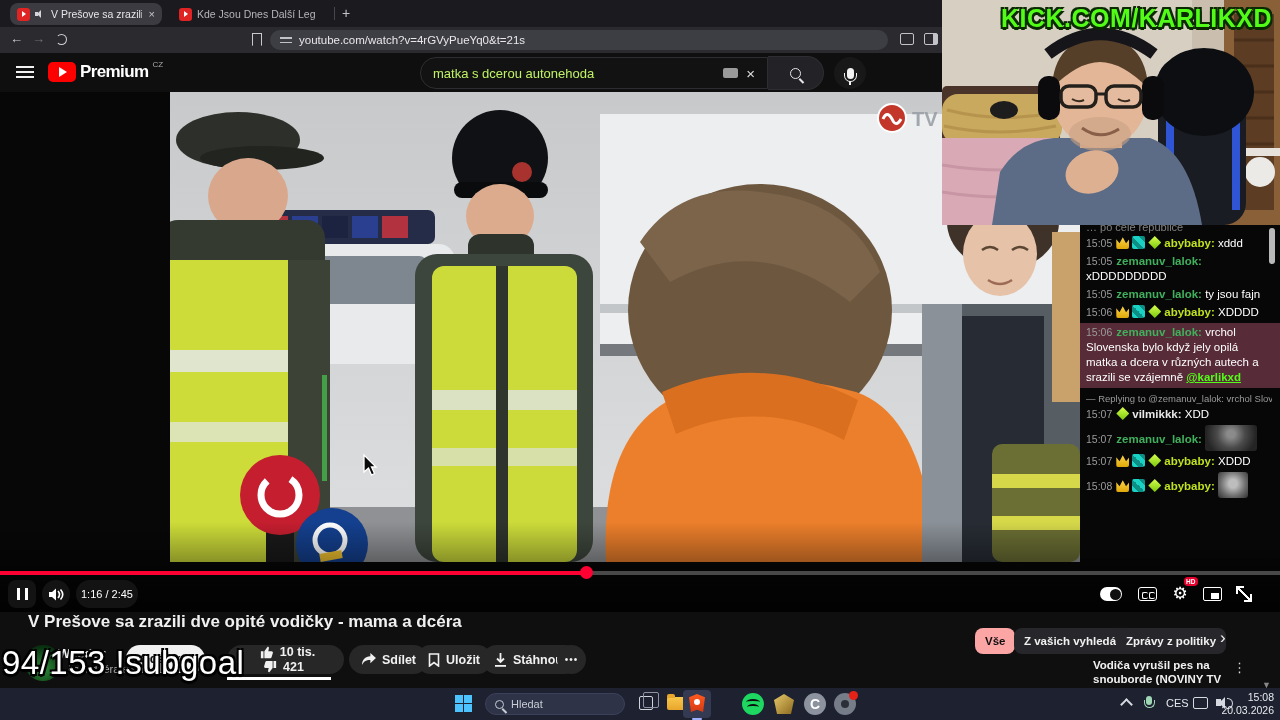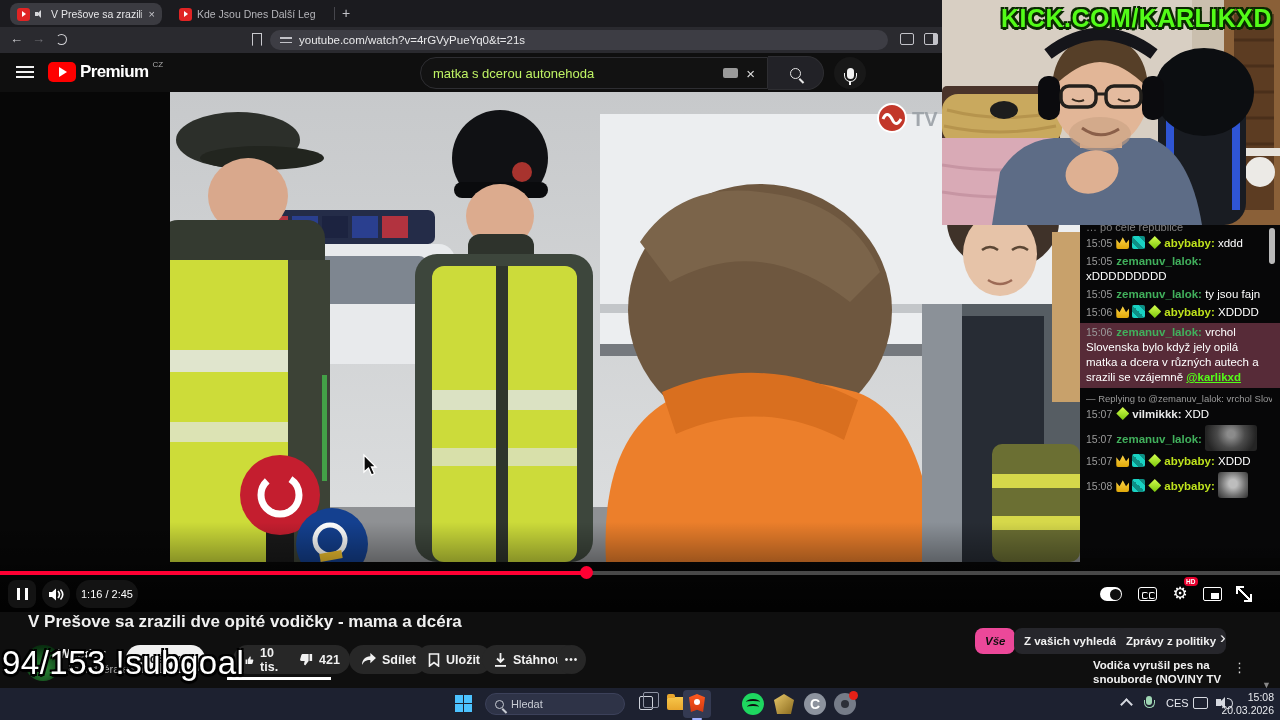--- a/index.html
+++ b/index.html
@@ -88,21 +88,21 @@
   .chname{position:absolute;left:58px;top:34px;font-size:13px;font-weight:bold;color:#f1f1f1;}
   .chsubs{position:absolute;left:68px;top:51px;font-size:11px;color:#aaa;}
   .subbtn{position:absolute;left:126px;top:33px;height:28px;padding:0 14px;background:#f1f1f1;color:#0f0f0f;font-size:12.5px;font-weight:bold;border-radius:15px;display:flex;align-items:center;}
   .actpill{position:absolute;top:33px;height:29px;background:#272727;border-radius:15px;display:flex;align-items:center;color:#f1f1f1;font-size:12.5px;font-weight:bold;}
   .actpill .seg{display:flex;align-items:center;gap:6px;padding:0 12px;}
   .actdiv{width:1px;height:17px;background:#4a4a4a;}
   .icn{display:inline-block;}
   .morebtn{position:absolute;left:557px;top:33px;width:29px;height:29px;border-radius:50%;background:#272727;color:#f1f1f1;display:flex;align-items:center;justify-content:center;font-size:10px;letter-spacing:1px;}
   .underline-w{position:absolute;left:227px;top:65px;width:104px;height:2.5px;background:#fff;}
   .chip{position:absolute;top:16px;height:26px;border-radius:8px;display:flex;align-items:center;padding:0 10px;font-size:11.5px;font-weight:bold;white-space:nowrap;}
-  .chip.sel{background:#ec4899;color:#0f0f0f;font-style:italic;}
+  .chip.sel{background:#fca5a5;color:#0f0f0f;}
   .chip.dark{background:#26262b;color:#f1f1f1;}
   .chipchev{position:absolute;left:1220px;top:16px;color:#f1f1f1;font-size:17px;}
   .relvid{position:absolute;left:1093px;top:46px;width:132px;font-size:11.5px;font-weight:bold;color:#f1f1f1;line-height:14px;}
   .reldots{position:absolute;left:1233px;top:48px;color:#ddd;font-size:13px;}
   .pgarrow{position:absolute;left:1262px;top:68px;color:#888;font-size:9px;}
 
   
   #kicktext{right:8px;top:4px;font-size:25px;font-weight:bold;color:#53fc18;letter-spacing:0.5px;
     text-shadow:-2px -2px 0 #0a2a00,2px -2px 0 #0a2a00,-2px 2px 0 #0a2a00,2px 2px 0 #0a2a00,0 3px 0 #0a2a00;}
   #subgoal{left:2px;top:644px;font-size:33px;color:#fff;letter-spacing:0.5px;
@@ -353,21 +353,21 @@
       </div>
   </div>
 
   <div id="belowbar" class="abs">
     <div class="vtitle">V Prešove sa zrazili dve opité vodičky - mama a dcéra</div>
     <div class="avatar"></div>
     <div class="chname">Weedor</div>
     <div class="chsubs">tis. odběratelů</div>
     <div class="subbtn">Odebírat</div>
 
-    <div class="actpill" style="left:233px;width:117px;">
+    <div class="actpill" style="left:227px;width:117px;flex-direction:column;">
       <span class="seg" style="padding-right:8px;">
         <svg class="icn" width="14" height="14" viewBox="0 0 16 16">
             <path d="M1 7h3v8H1z M5 15h6.5c.9 0 1.6-.6 1.8-1.4l1.4-4.6c.3-1-.5-2-1.5-2H9.5l.7-3.4C10.4 2.6 9.6 1.7 8.7 2L5 7z" fill="#f1f1f1"></path>
           </svg>
         <span>10 tis.</span>
       </span>
       <span class="actdiv"></span>
       <span class="seg" style="padding-left:8px;">
         <svg class="icn" width="14" height="14" viewBox="0 0 16 16" style="transform:rotate(180deg)">
             <path d="M1 7h3v8H1z M5 15h6.5c.9 0 1.6-.6 1.8-1.4l1.4-4.6c.3-1-.5-2-1.5-2H9.5l.7-3.4C10.4 2.6 9.6 1.7 8.7 2L5 7z" fill="#f1f1f1"></path>

